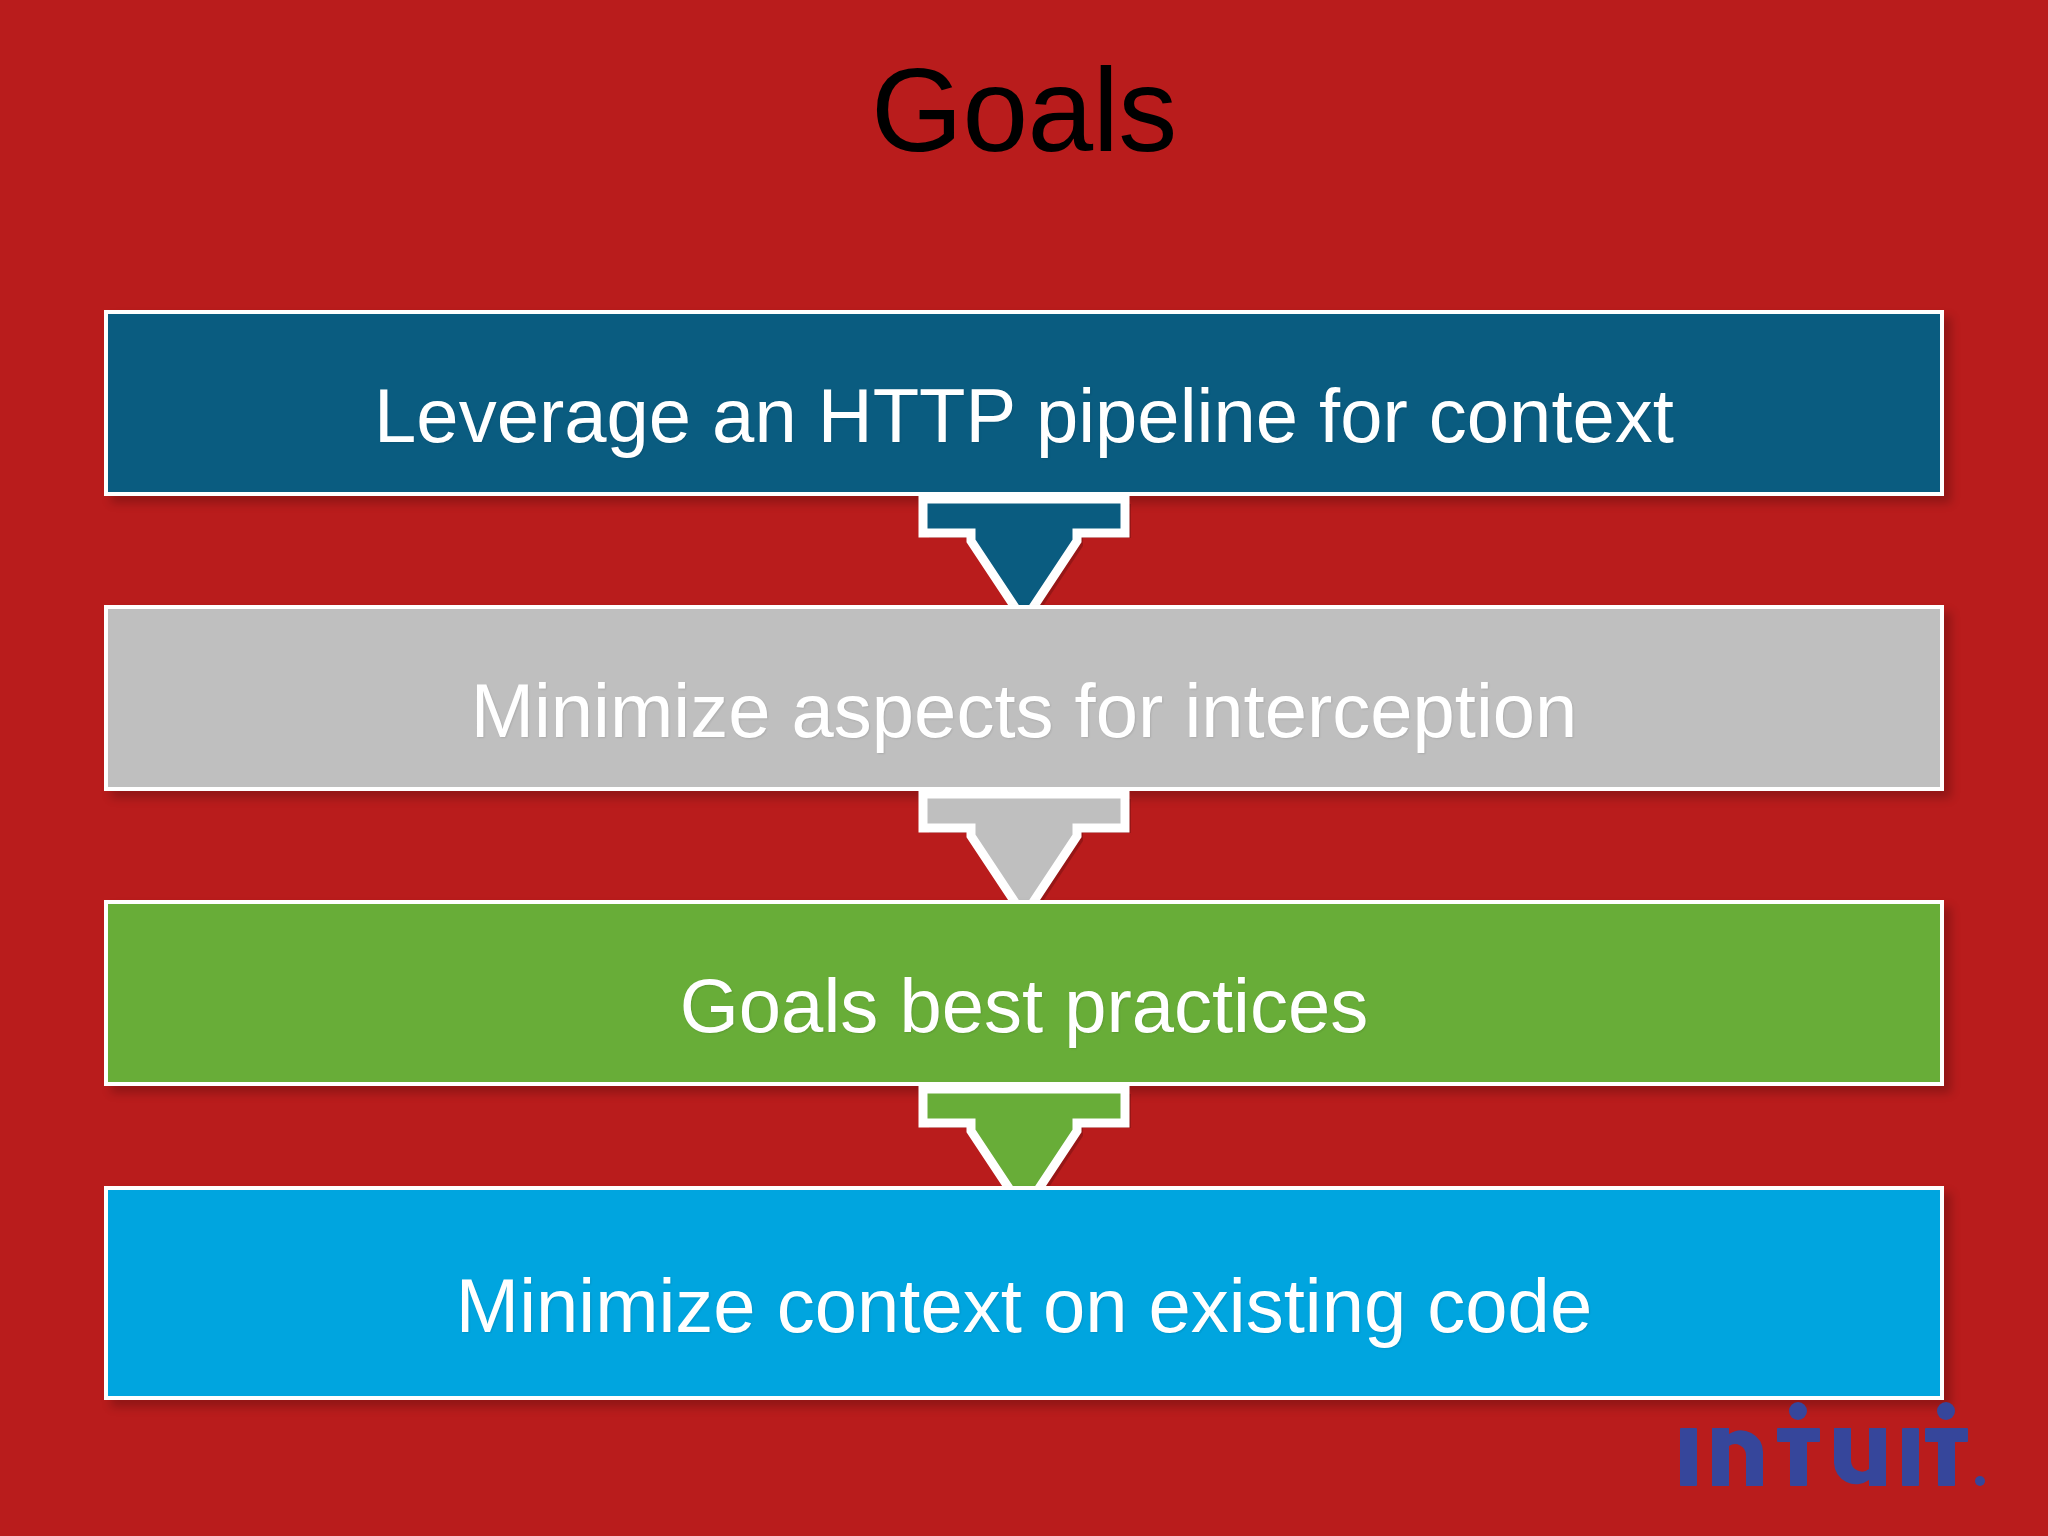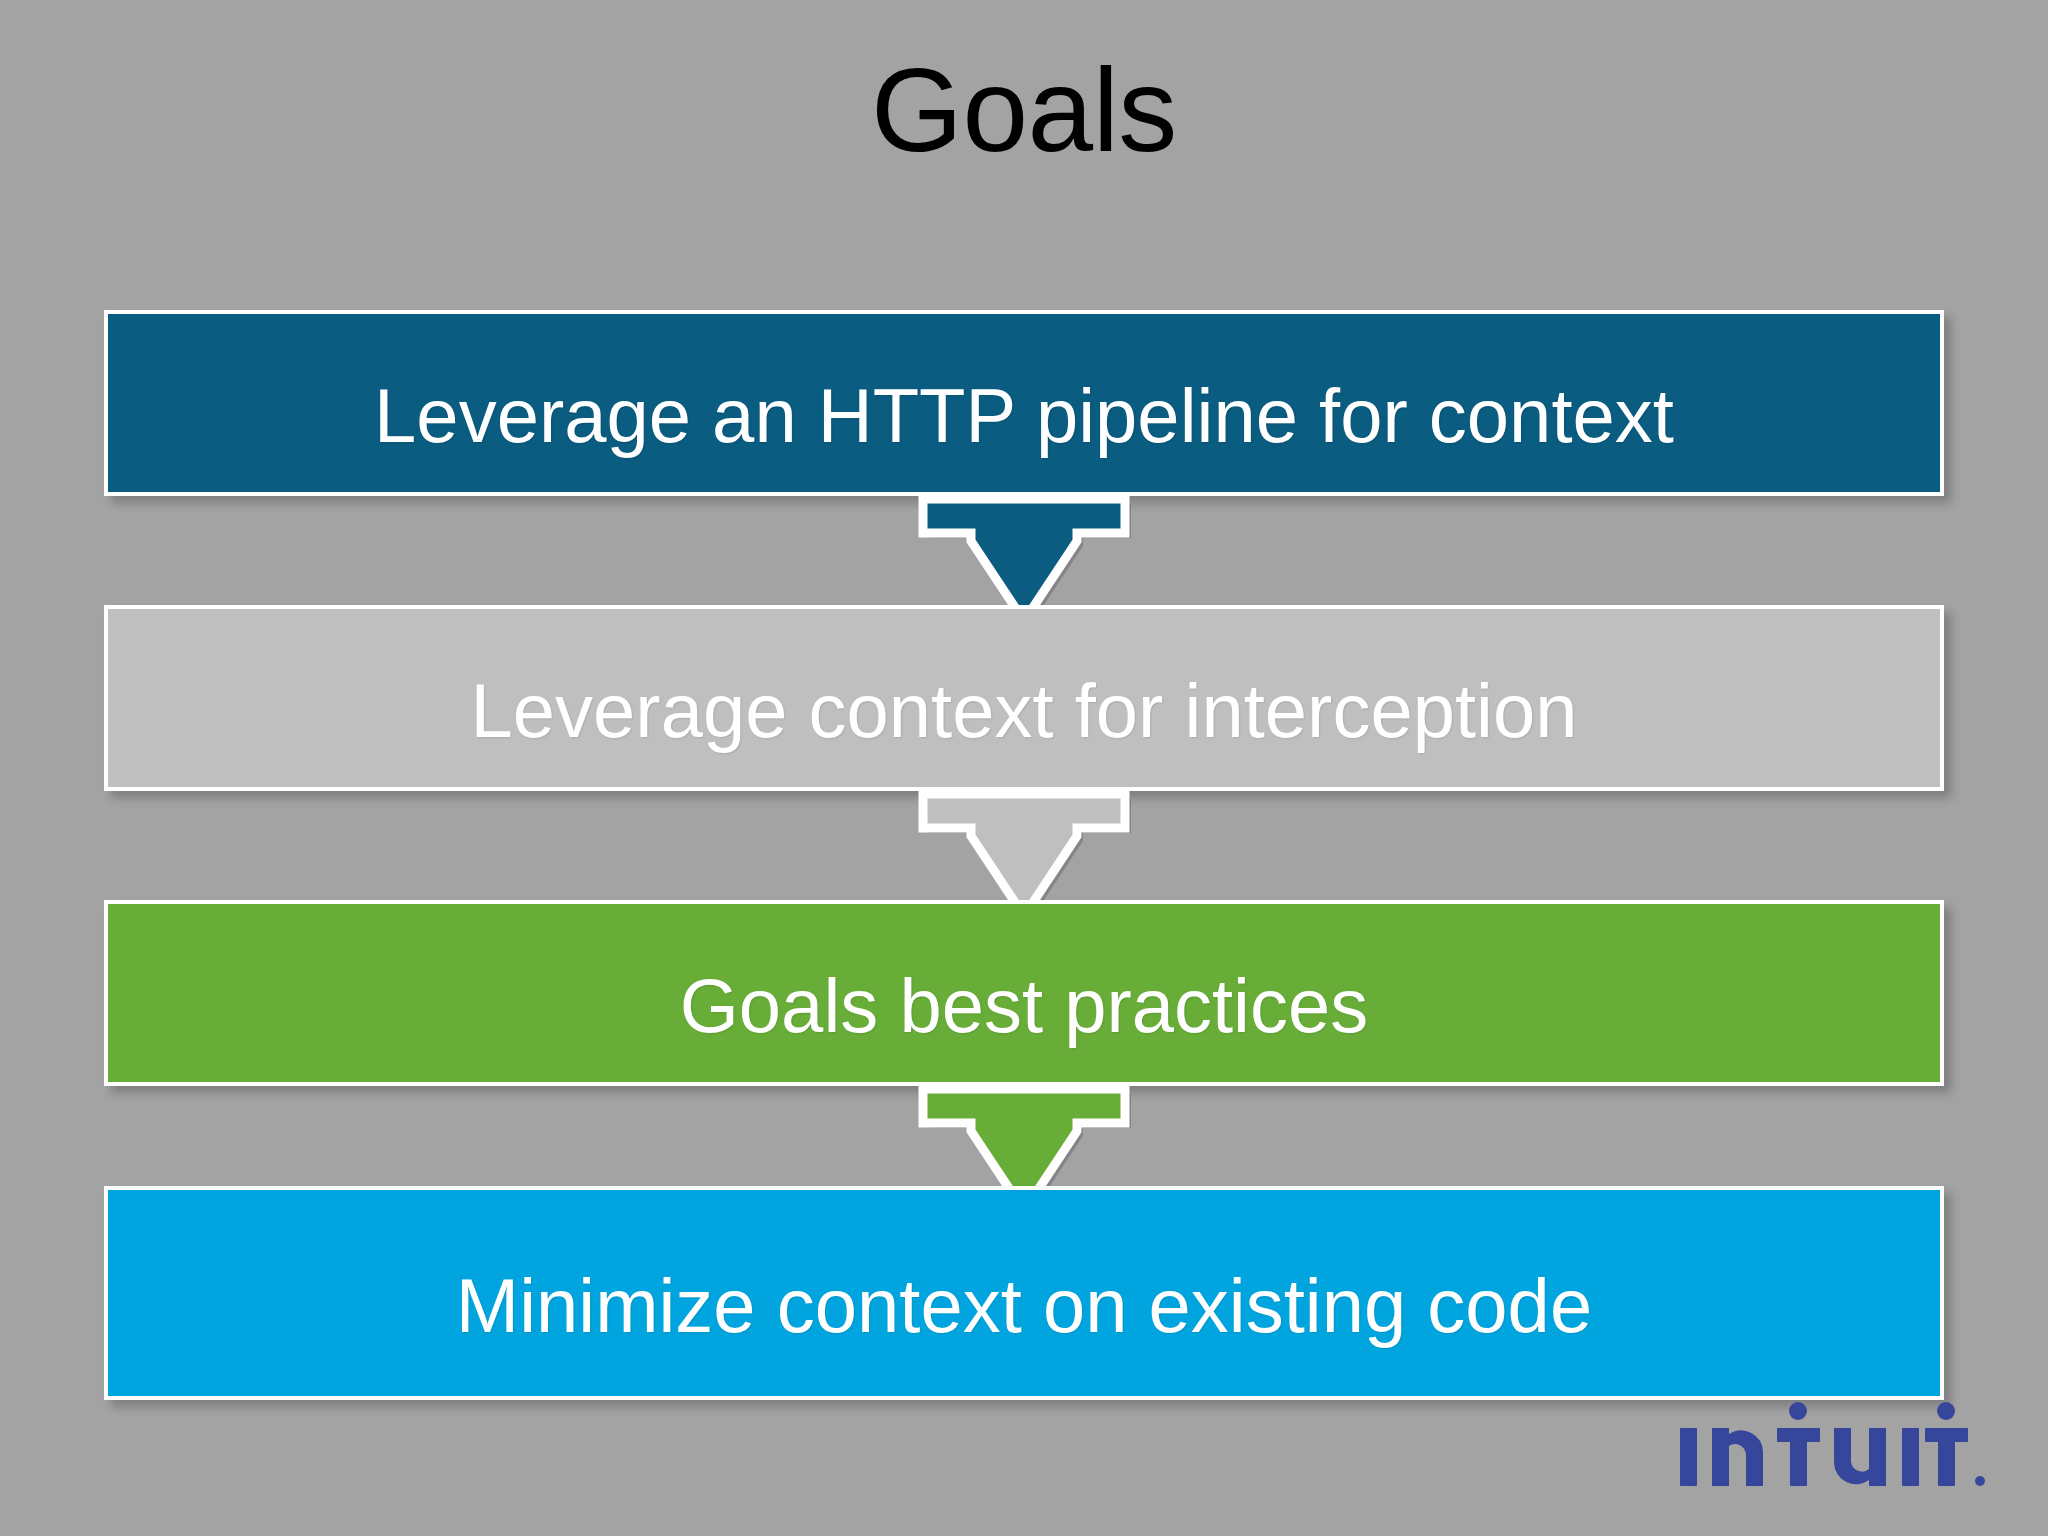--- a/index.html
+++ b/index.html
@@ -11,21 +11,21 @@
     width: 2048px;
     height: 1536px;
     overflow: hidden;
     font-family: "Liberation Sans", sans-serif;
     position: relative;
   }
 
   #slide {
     position: absolute;
     inset: 0;
-    background: #a3a3a3;
+    background: #b91c1c;
   }
 
   
   #slide-title {
     position: absolute;
     left: 0;
     right: 0;
     top: 44px;
     text-align: center;
     font-family: "Liberation Sans", sans-serif;
@@ -118,21 +118,21 @@
           <g transform="translate(4,3)">
             <path d="M 0 0 L 0 34 L 48 34 L 48 42 L 101 122 L 154 42 L 154 34 L 202 34 L 202 0 Z" fill="rgba(0,0,0,0.18)" transform="translate(6,5)"></path>
             <path d="M 0 0 L 0 34 L 48 34 L 48 42 L 101 122 L 154 42 L 154 34 L 202 34 L 202 0 Z" fill="#0A5C80" stroke="#FFFFFF" stroke-width="9" stroke-linejoin="miter"></path>
           </g>
         </svg>
       </div>
     </div>
 
     <div class="stage" style="top:305px;">
       <div class="bar" style="background:#BFBFBF;">
-        <span class="bar-label">Leverage context for interception</span>
+        <span class="bar-label">Minimize aspects for interception</span>
       </div>
       <div class="connector" style="top:186px;">
         <svg viewBox="0 0 210 132" xmlns="http://www.w3.org/2000/svg">
           <g transform="translate(4,3)">
             <path d="M 0 0 L 0 34 L 48 34 L 48 42 L 101 122 L 154 42 L 154 34 L 202 34 L 202 0 Z" fill="rgba(0,0,0,0.18)" transform="translate(6,5)"></path>
             <path d="M 0 0 L 0 34 L 48 34 L 48 42 L 101 122 L 154 42 L 154 34 L 202 34 L 202 0 Z" fill="#BFBFBF" stroke="#FFFFFF" stroke-width="9" stroke-linejoin="miter"></path>
           </g>
         </svg>
       </div>
     </div>

